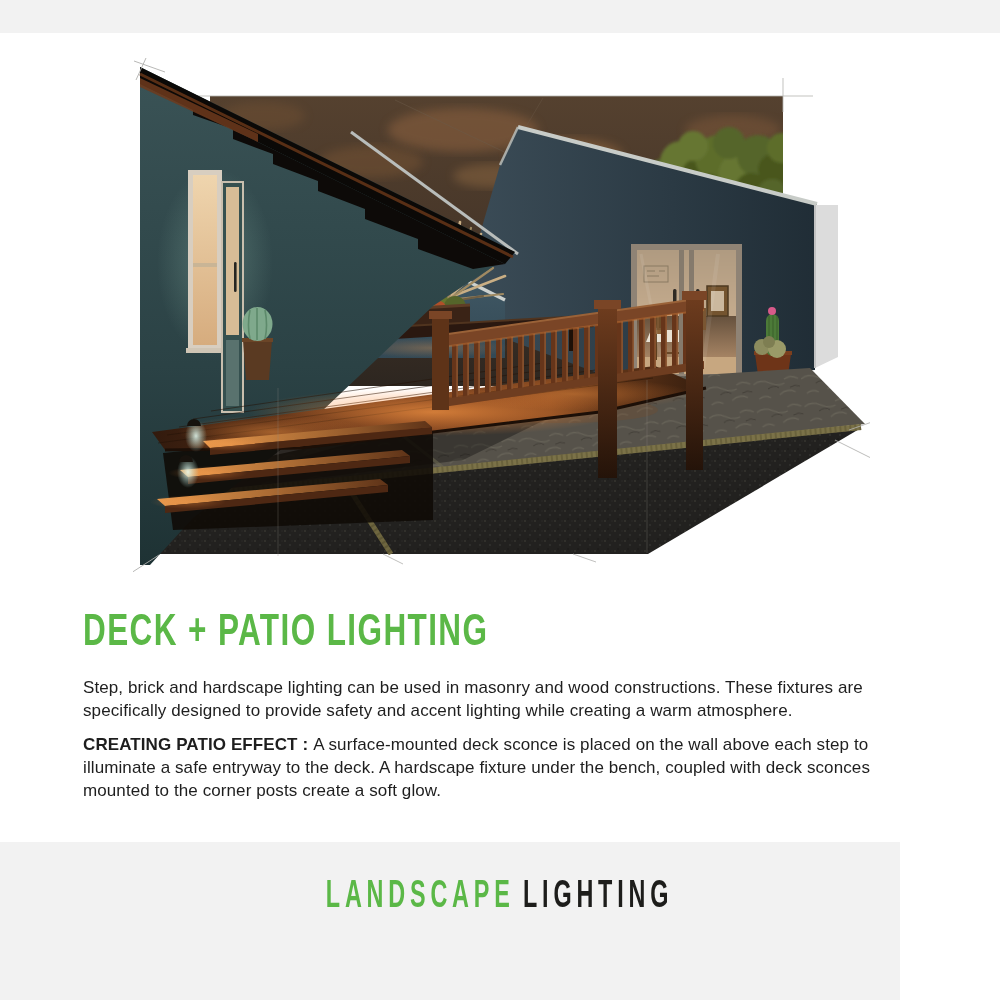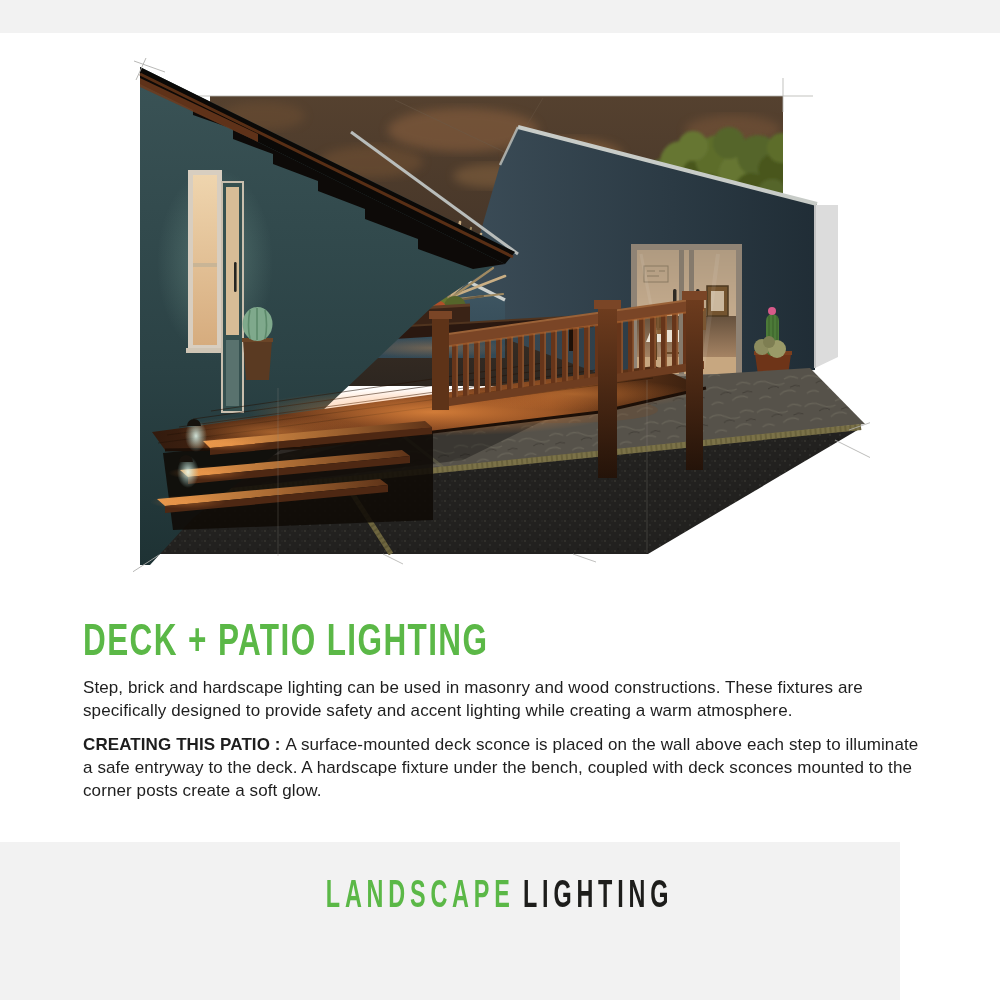--- a/index.html
+++ b/index.html
@@ -1,20 +1,20 @@
 <!DOCTYPE html>
 <html><head>
 <meta charset="utf-8">
 <style>
   html,body{margin:0;padding:0;background:#ffffff;}
   #canvas{position:relative;width:1000px;height:1000px;background:#ffffff;overflow:hidden;
           font-family:"Liberation Sans",sans-serif;}
   .topbar{position:absolute;left:0;top:0;width:1000px;height:33px;background:#f2f2f2;}
   .hero{position:absolute;left:133px;top:58px;width:737px;height:545px;}
-  .heading{position:absolute;left:83px;top:604px;white-space:nowrap;margin-top:10px;}
+  .heading{position:absolute;left:83px;top:604px;white-space:nowrap;}
   .heading .cond{display:inline-block;transform:scaleX(.70);transform-origin:left center;
                  font-size:45px;font-weight:bold;letter-spacing:2px;color:#5bb847;}
   .bodytext{position:absolute;left:83px;width:838px;font-size:17px;line-height:23px;
             color:#1e1e1e;letter-spacing:.1px;}
   .p1{top:659px;}
   .p2{top:716px;}
   .p2 .lead{font-weight:bold;margin-right:5px;}
   .footer{position:absolute;left:0;top:842px;width:900px;height:186px;background:#f2f2f2;}
   .brandline{position:absolute;left:0;top:30px;width:1000px;text-align:center;white-space:nowrap;}
   .brandline .cond{display:inline-block;transform:scaleX(.60);transform-origin:center;
@@ -374,21 +374,21 @@
     </g>
   </svg>
 
   <div class="heading">
     <span class="cond">DECK + PATIO LIGHTING</span>
   </div>
 
   <p class="bodytext p1">Step, brick and hardscape lighting can be used in masonry and wood constructions. These fixtures are specifically designed to provide safety and accent lighting while creating a warm atmosphere.</p>
 
   <p class="bodytext p2">
-    <span class="lead">CREATING THIS PATIO :</span><span>A surface-mounted deck sconce is placed on the wall above each step to illuminate a safe entryway to the deck. A hardscape fixture under the bench, coupled with deck sconces mounted to the corner posts create a soft glow.</span>
+    <span class="lead">CREATING PATIO EFFECT :</span><span>A surface-mounted deck sconce is placed on the wall above each step to illuminate a safe entryway to the deck. A hardscape fixture under the bench, coupled with deck sconces mounted to the corner posts create a soft glow.</span>
   </p>
 
   <div class="footer">
     <div class="brandline">
       <span class="cond">
         <span class="w1">LANDSCAPE</span><span class="w2">LIGHTING</span>
       </span>
     </div>
   </div>
 

